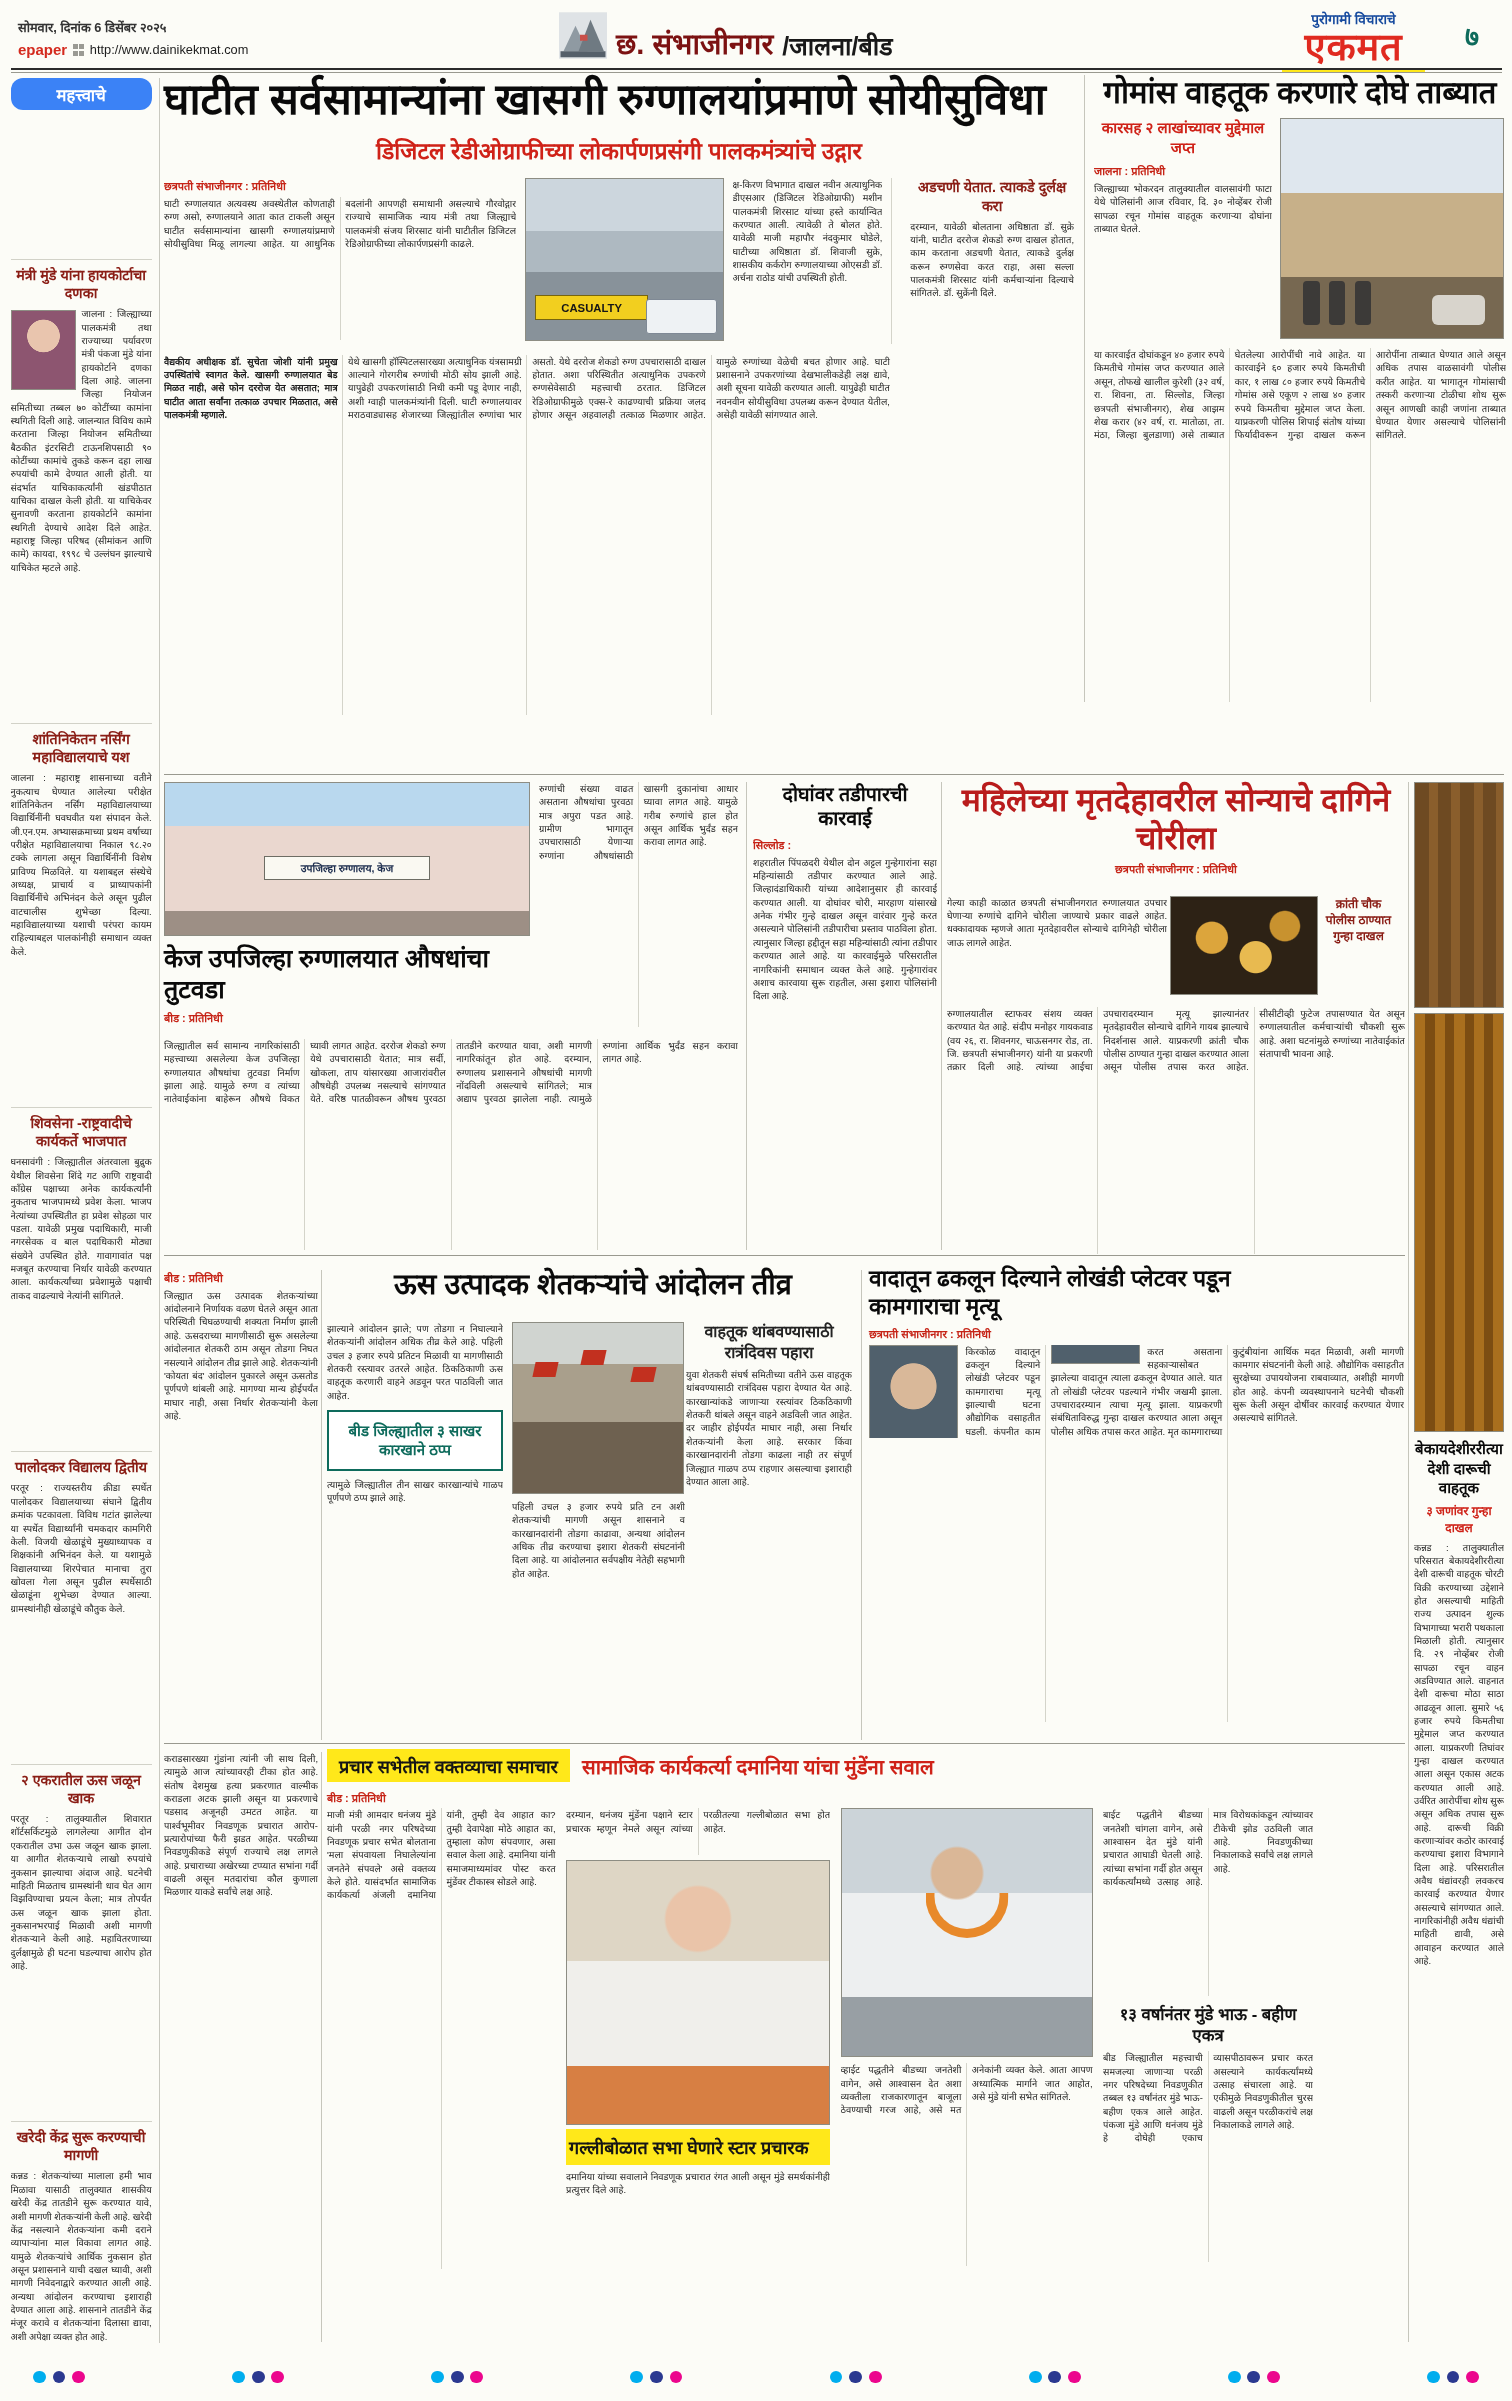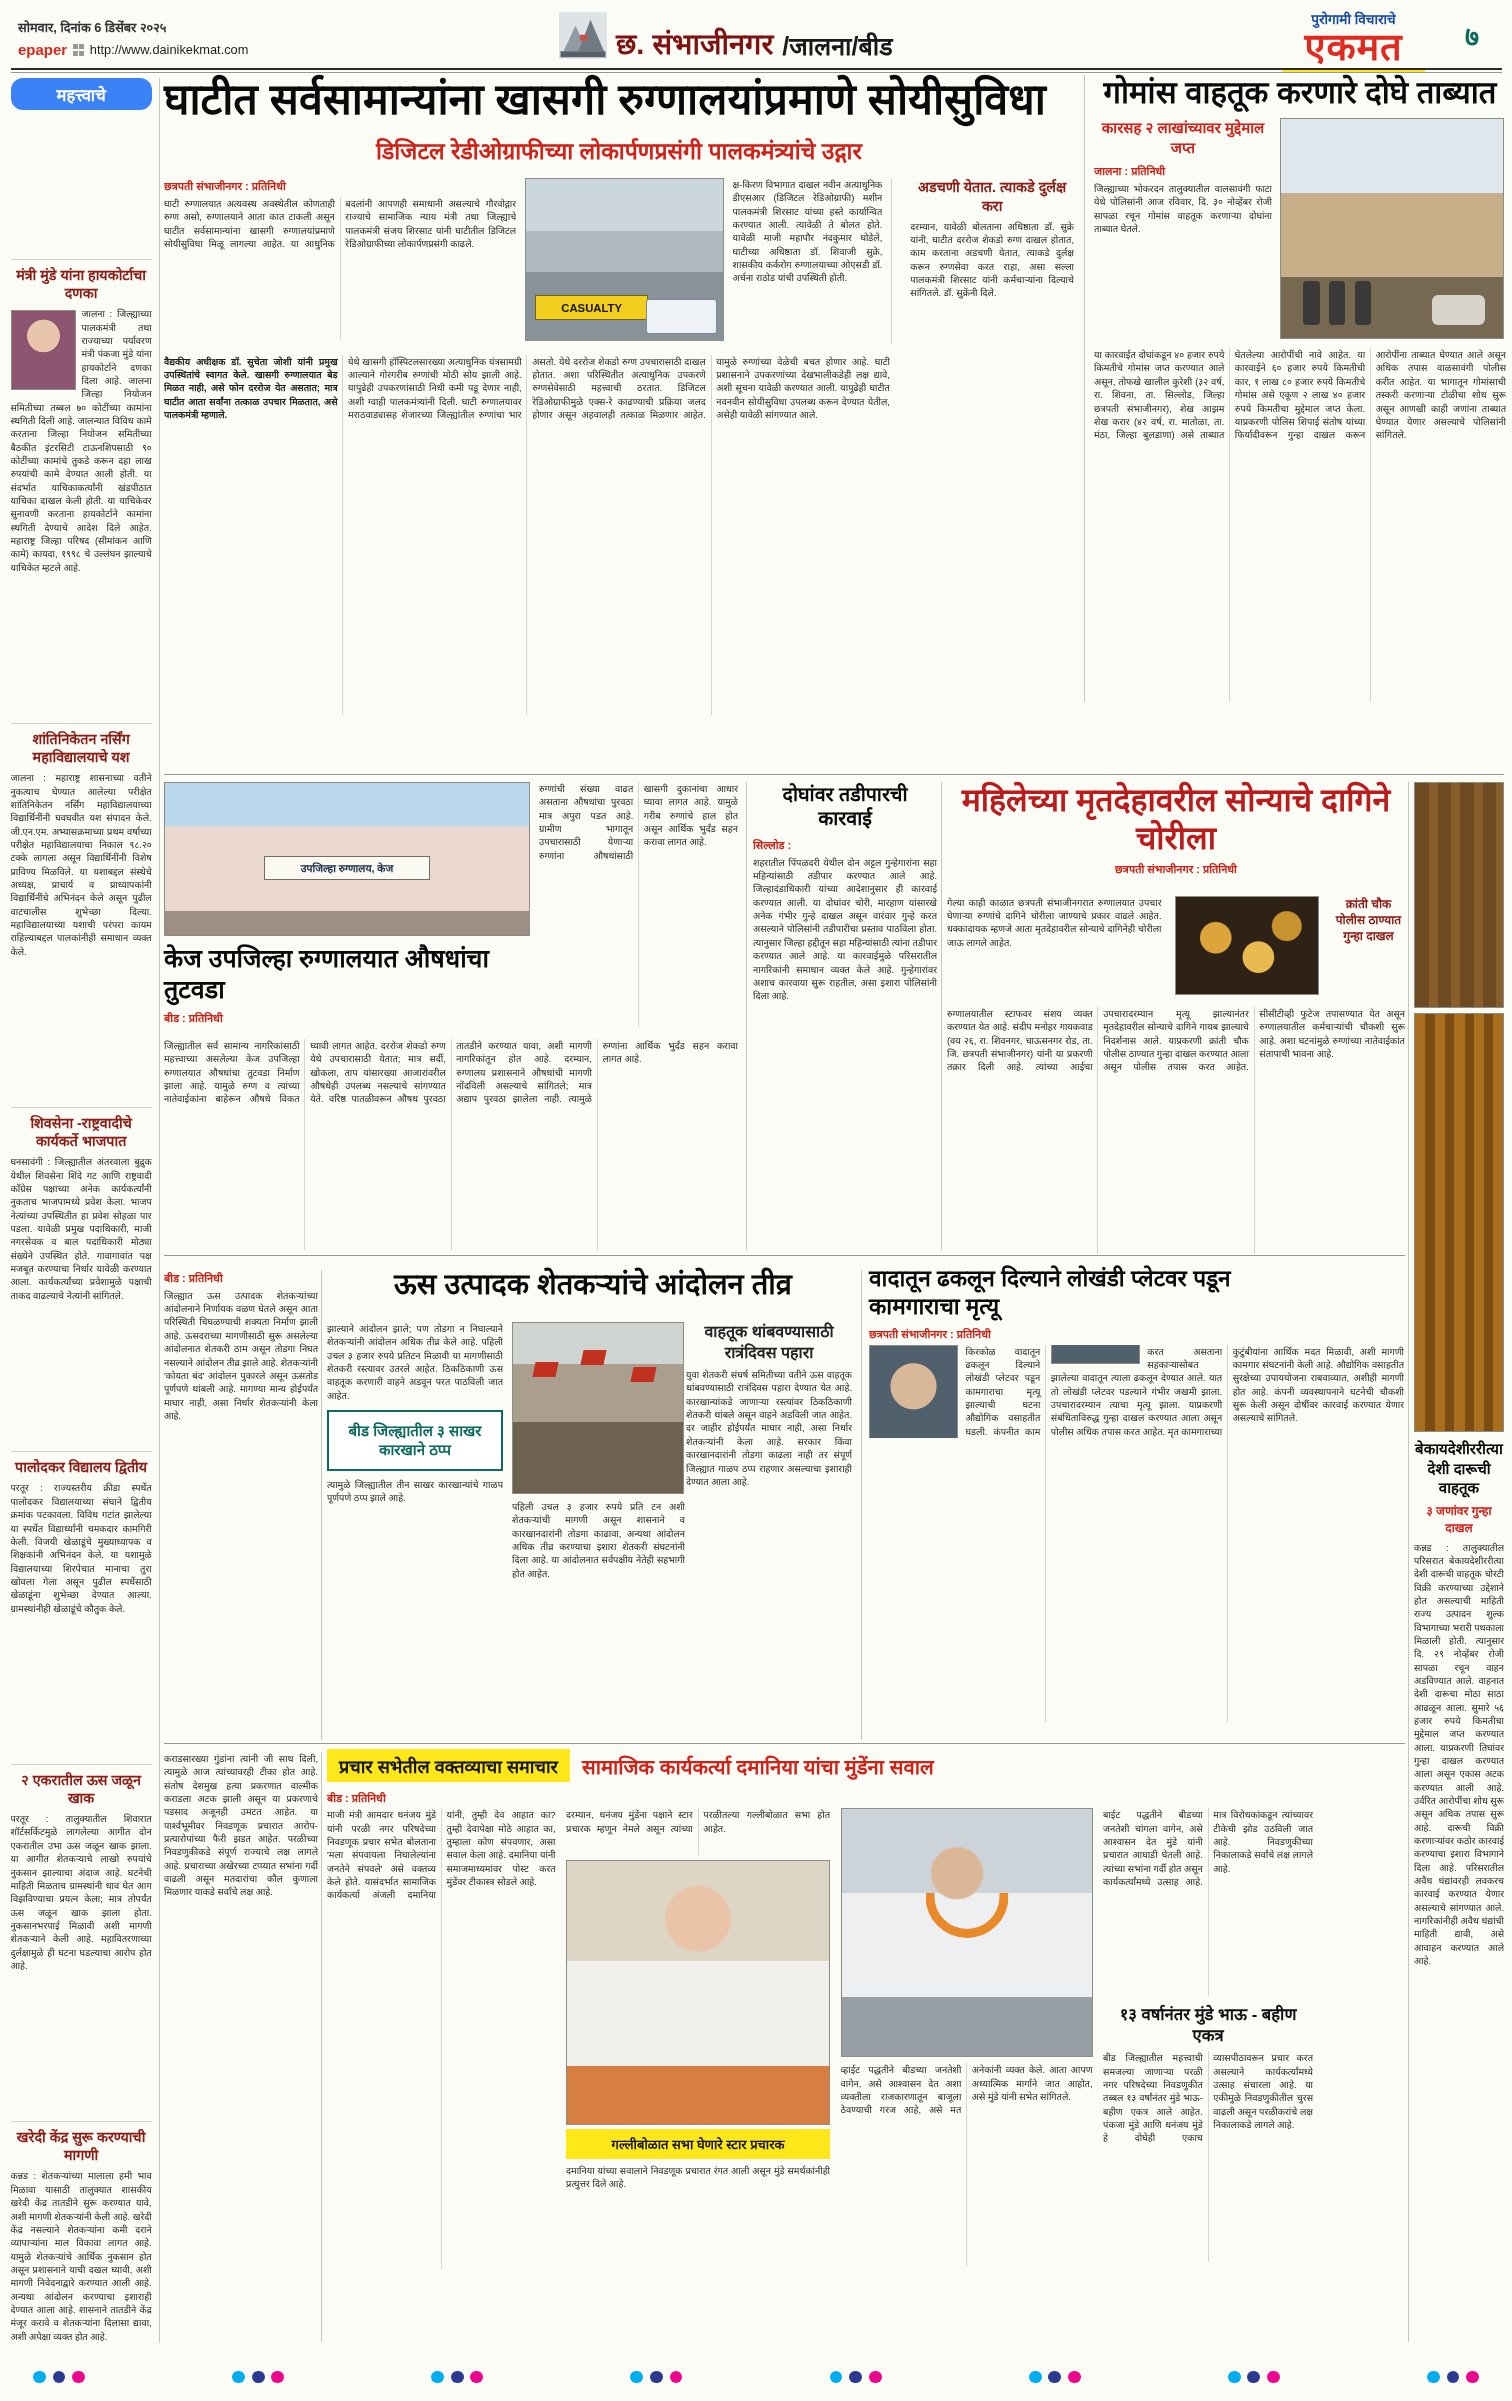--- a/index.html
+++ b/index.html
@@ -60,21 +60,21 @@
   .cow-sub{font-size:15px;font-weight:800;color:#cf2218;text-align:center;line-height:1.3;margin-bottom:6px}
   .box-title{font-size:14.3px;font-weight:800;color:#8a1d15;text-align:center;line-height:1.3;margin-bottom:4.5px}
   .gold-sub{font-size:12px;font-weight:800;color:#8a1d15;text-align:center;line-height:1.35}
   .liq-sub{font-size:12px;font-weight:800;color:#cf2218;text-align:center;margin:4.5px 0}
   .patrol-t{font-size:16px;font-weight:800;color:#232323;text-align:center;line-height:1.3;margin-bottom:4.5px}
   .hl-box{border:2.3px solid #0e6b5c;color:#0e6b5c;font-size:15px;font-weight:800;text-align:center;
      padding:9px 4.5px;margin:7.5px 0;line-height:1.3;background:#fff}
   .kicker{display:flex;align-items:stretch;gap:12px;height:33px}
   .kick-y{background:#ffe81a;color:#151515;font-size:18px;font-weight:800;display:flex;align-items:center;padding:0 12px}
   .kick-r{color:#cf2218;font-size:20.3px;font-weight:800;display:flex;align-items:center}
-  .cap-y{background:#ffe81a;color:#151515;font-size:13px;font-weight:800;text-align:center;padding:6px 3px;margin-top:4.5px}
+  .cap-y{background:#ffe81a;color:#151515;font-size:18px;font-weight:800;padding:6px 3px;margin-top:4.5px}
   .sub2-t{font-size:16.6px;font-weight:800;color:#111;text-align:center;line-height:1.3;margin:7.5px 0 4.5px}
 
   
   .ph-casualty{background:linear-gradient(180deg,#ccd6dd 0 32%,#aeb9c1 32% 58%,#88929a 58% 100%)}
   .sign-yellow{position:absolute;left:9px;bottom:19.6px;width:113px;height:25.6px;background:#f2cf1f;border:0.8px solid #77650e;
      color:#161616;font-weight:800;font-size:11.3px;display:flex;align-items:center;justify-content:center}
   .ambulance{position:absolute;right:6px;bottom:6px;width:71px;height:35px;background:#eef2f4;border:0.8px solid #7f8995;border-radius:3px}
   .ph-cow{background:linear-gradient(180deg,#dfe7ee 0 34%,#c7b089 34% 72%,#776851 72%)}
   .cow-fig{position:absolute;bottom:13.6px;width:16.6px;height:44px;background:#3c3a38;border-radius:3.8px}
   .ph-kej{background:linear-gradient(180deg,#b9d8ee 0 28%,#ead7cf 28% 84%,#9d8f85 84%)}
@@ -241,21 +241,21 @@
     <h2 class="h-tad">दोघांवर तडीपारची कारवाई</h2>
     <div class="byline" style="margin-top:6px">सिल्लोड :</div>
     <div class="bt-sm">शहरातील पिंपळदरी येथील दोन अट्टल गुन्हेगारांना सहा महिन्यांसाठी तडीपार करण्यात आले आहे. जिल्हादंडाधिकारी यांच्या आदेशानुसार ही कारवाई करण्यात आली. या दोघांवर चोरी, मारहाण यांसारखे अनेक गंभीर गुन्हे दाखल असून वारंवार गुन्हे करत असल्याने पोलिसांनी तडीपारीचा प्रस्ताव पाठविला होता. त्यानुसार जिल्हा हद्दीतून सहा महिन्यांसाठी त्यांना तडीपार करण्यात आले आहे. या कारवाईमुळे परिसरातील नागरिकांनी समाधान व्यक्त केले आहे. गुन्हेगारांवर अशाच कारवाया सुरू राहतील, असा इशारा पोलिसांनी दिला आहे.</div>
   </div>
 
   <div class="rule-v" style="left:941px;top:782px;height:468px"></div>
 
   <div class="abs" style="left:947px;top:782px;width:458px">
     <h2 class="h-gold">महिलेच्या मृतदेहावरील सोन्याचे दागिने चोरीला</h2>
     <div class="byline" style="text-align:center;margin-top:3px">छत्रपती संभाजीनगर : प्रतिनिधी</div>
-    <div style="display:flex;gap:13px;margin-top:20px;height:104px">
+    <div style="display:flex;gap:3px;margin-top:20px;height:104px">
       <div style="width:220px" class="bt-sm clip">गेल्या काही काळात छत्रपती संभाजीनगरात रुग्णालयात उपचार घेणाऱ्या रुग्णांचे दागिने चोरीला जाण्याचे प्रकार वाढले आहेत. धक्कादायक म्हणजे आता मृतदेहावरील सोन्याचे दागिनेही चोरीला जाऊ लागले आहेत.</div>
       <div class="ph ph-gold" style="width:148px;height:99px"></div>
       <div style="width:75px;display:flex;align-items:flex-start">
         <div class="gold-sub">क्रांती चौक पोलीस ठाण्यात गुन्हा दाखल</div>
       </div>
     </div>
     <div class="bt-sm cols3 clip" style="margin-top:7.5px;height:247px">रुग्णालयातील स्टाफवर संशय व्यक्त करण्यात येत आहे. संदीप मनोहर गायकवाड (वय २६, रा. शिवनगर, चाऊसनगर रोड, ता. जि. छत्रपती संभाजीनगर) यांनी या प्रकरणी तक्रार दिली आहे. त्यांच्या आईचा उपचारादरम्यान मृत्यू झाल्यानंतर मृतदेहावरील सोन्याचे दागिने गायब झाल्याचे निदर्शनास आले. याप्रकरणी क्रांती चौक पोलीस ठाण्यात गुन्हा दाखल करण्यात आला असून पोलीस तपास करत आहेत. सीसीटीव्ही फुटेज तपासण्यात येत असून रुग्णालयातील कर्मचाऱ्यांची चौकशी सुरू आहे. अशा घटनांमुळे रुग्णांच्या नातेवाईकांत संतापाची भावना आहे.</div>
   </div>
 
   <div class="rule-v" style="left:1408px;top:782px;height:1560px"></div>

